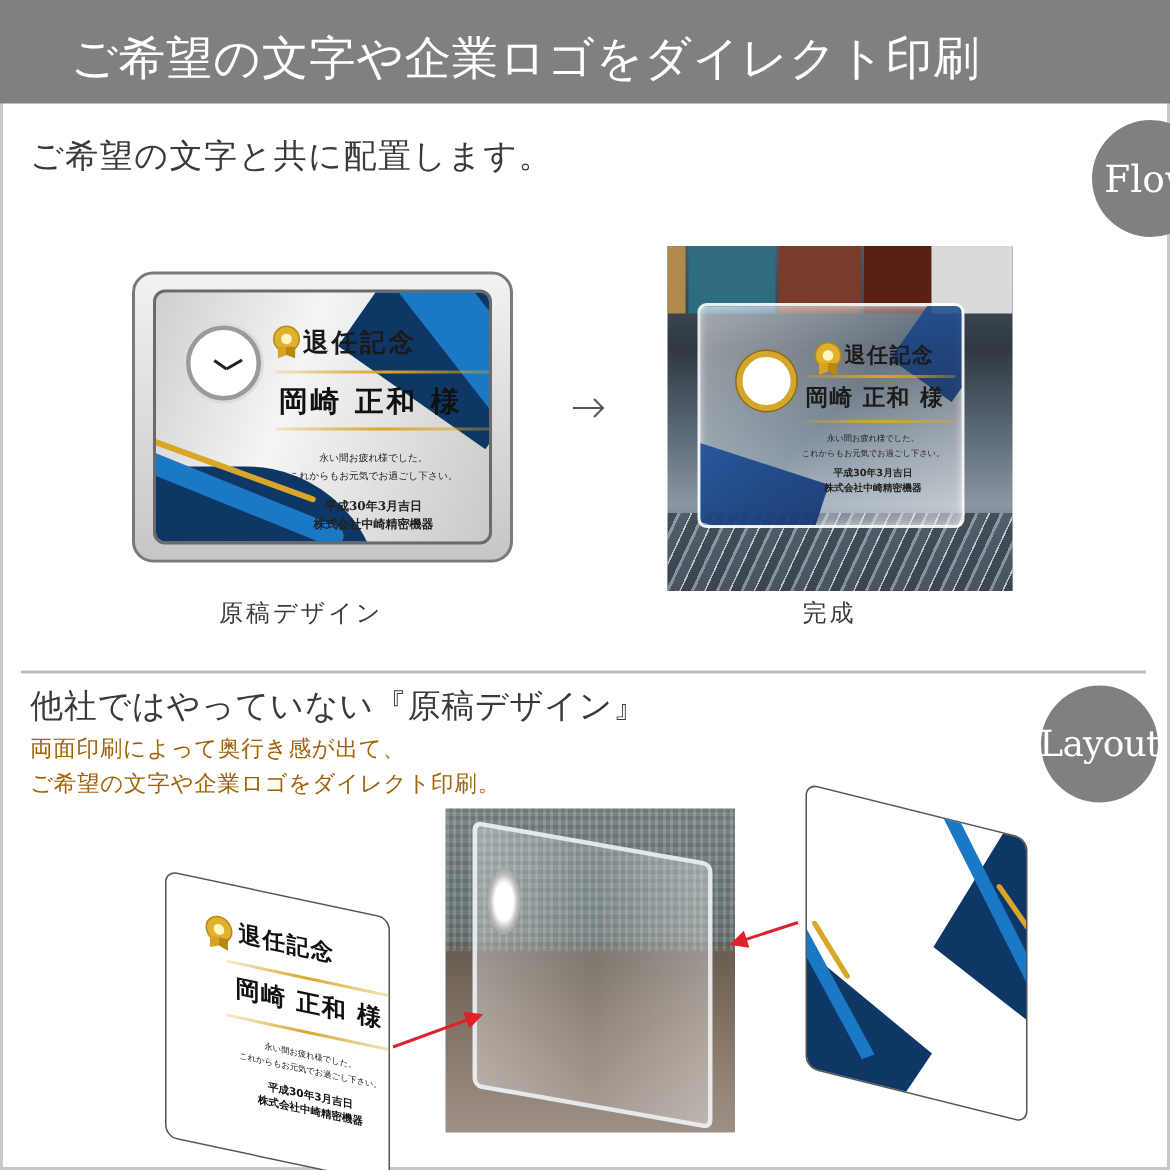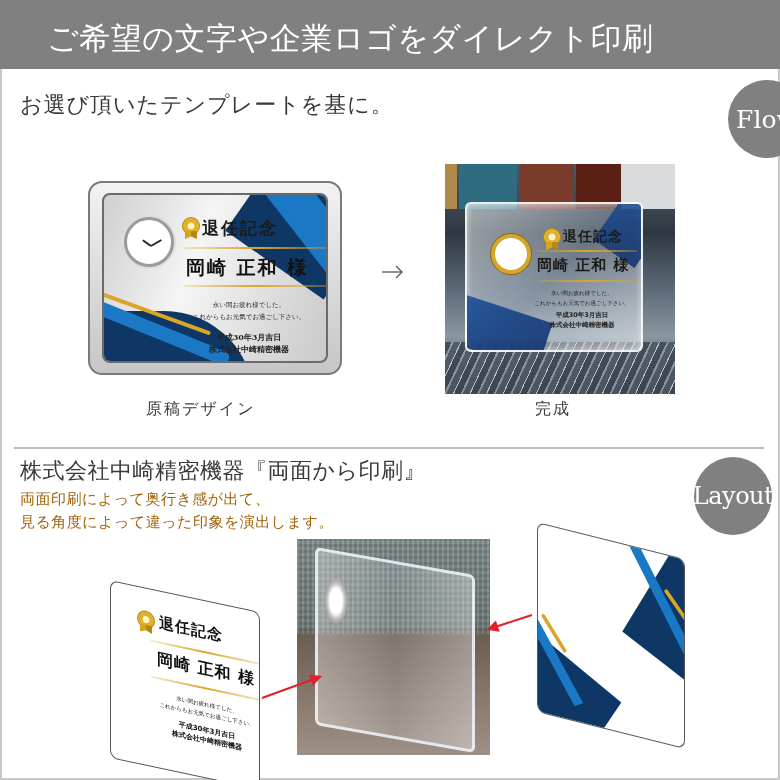--- a/index.html
+++ b/index.html
@@ -88,21 +88,21 @@
 </head>
 <body>
 
 <div class="frame"></div>
 
 <div class="header">
   <div class="header-title">ご希望の文字や企業ロゴをダイレクト印刷</div>
 </div>
 
 <div class="intro">
-  <div>お選び頂いたテンプレートを基に。</div>
+  <div>ご希望の文字と共に配置します。</div>
 </div>
 
 <div class="circle-badge badge-flow">Flow</div>
 
 <div class="design-plate">
   <div class="design-inner">
     <div class="wave-tr"></div>
     <div class="wave-tr-blue"></div>
     <div class="wave-bl"></div>
     <div class="wave-bl-blue"></div>
@@ -157,24 +157,24 @@
       <div>株式会社中崎精密機器</div>
     </div>
   </div>
 </div>
 
 <div class="caption cap-design">原稿デザイン</div>
 <div class="caption cap-done">完成</div>
 
 <div class="divider"></div>
 
-<div class="sec2-title">株式会社中崎精密機器『両面から印刷』</div>
+<div class="sec2-title">他社ではやっていない『原稿デザイン』</div>
 <div class="sec2-desc">
   <div>両面印刷によって奥行き感が出て、</div>
-  <div>見る角度によって違った印象を演出します。</div>
+  <div>ご希望の文字や企業ロゴをダイレクト印刷。</div>
 </div>
 
 <div class="circle-badge badge-layout">Layout</div>
 
 <div class="front-plate">
   <div class="medal" style="left:26px;top:22px;"></div>
   <div class="fp-title">退任記念</div>
   <div class="gold-line" style="left:40px;top:50px;width:108px;"></div>
   <div class="fp-name">岡崎 正和 様</div>
   <div class="gold-line" style="left:40px;top:86px;width:108px;"></div>

